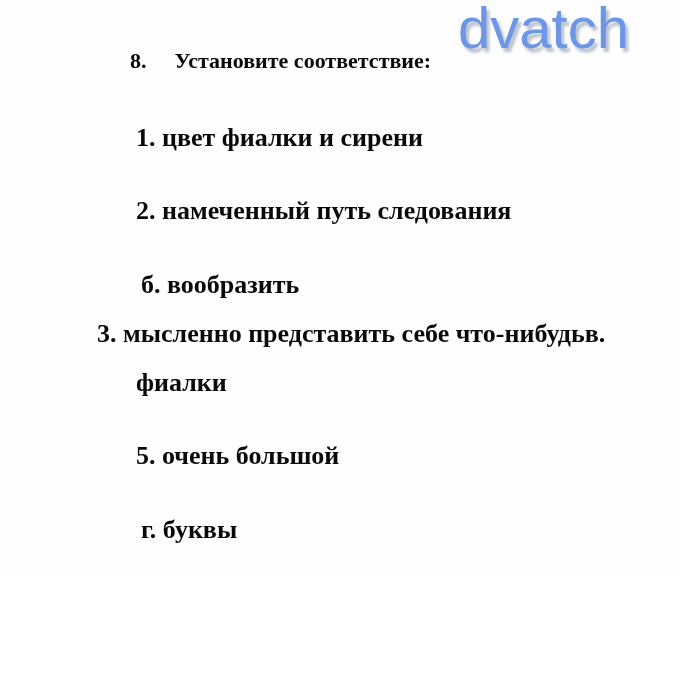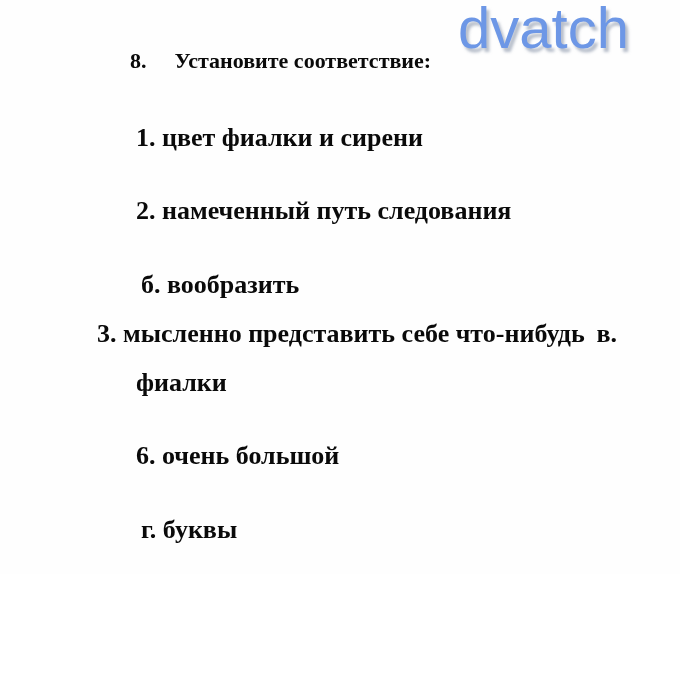--- a/index.html
+++ b/index.html
@@ -31,21 +31,21 @@
   .content {
     position: relative;
     padding: 20px 55px 0 97px;
   }
   .line { white-space: pre-wrap; }
   
   .h8 { font-weight: 700; font-size: 22px; line-height: 27px; }
   .h8-title { margin-left: 28px; }
   
   .item { font-weight: 700; font-size: 26px; line-height: 24.5px; }
-  .flexline { display: flex; justify-content: space-between; align-items: baseline; }
+  .flexline { display: flex; align-items: baseline; }
   .indent { padding-left: 5px; }
   .opt-v { margin-right: 8px; }
   .opt-d { margin-right: 23px; }
 </style>
 </head>
 <body>
 
 <div class="page">
 
   <div class="watermark">dvatch</div>
@@ -66,21 +66,21 @@
       <span>б. вообразить</span>
     </div>
     <div class="line item flexline">
       <span>3. мысленно представить себе что-нибудь</span>
       <span class="opt-v">в.</span>
     </div>
     <div class="line item">
       <span>фиалки</span>
     </div>
     <div class="line item">
-      <span>6. очень большой</span>
+      <span>5. очень большой</span>
     </div>
     <div class="line item indent">
       <span>г. буквы</span>
     </div>
     <div class="line item flexline">
       <span class="opt-d">д.</span>
     </div>
     <div class="line item">
       
     </div>

